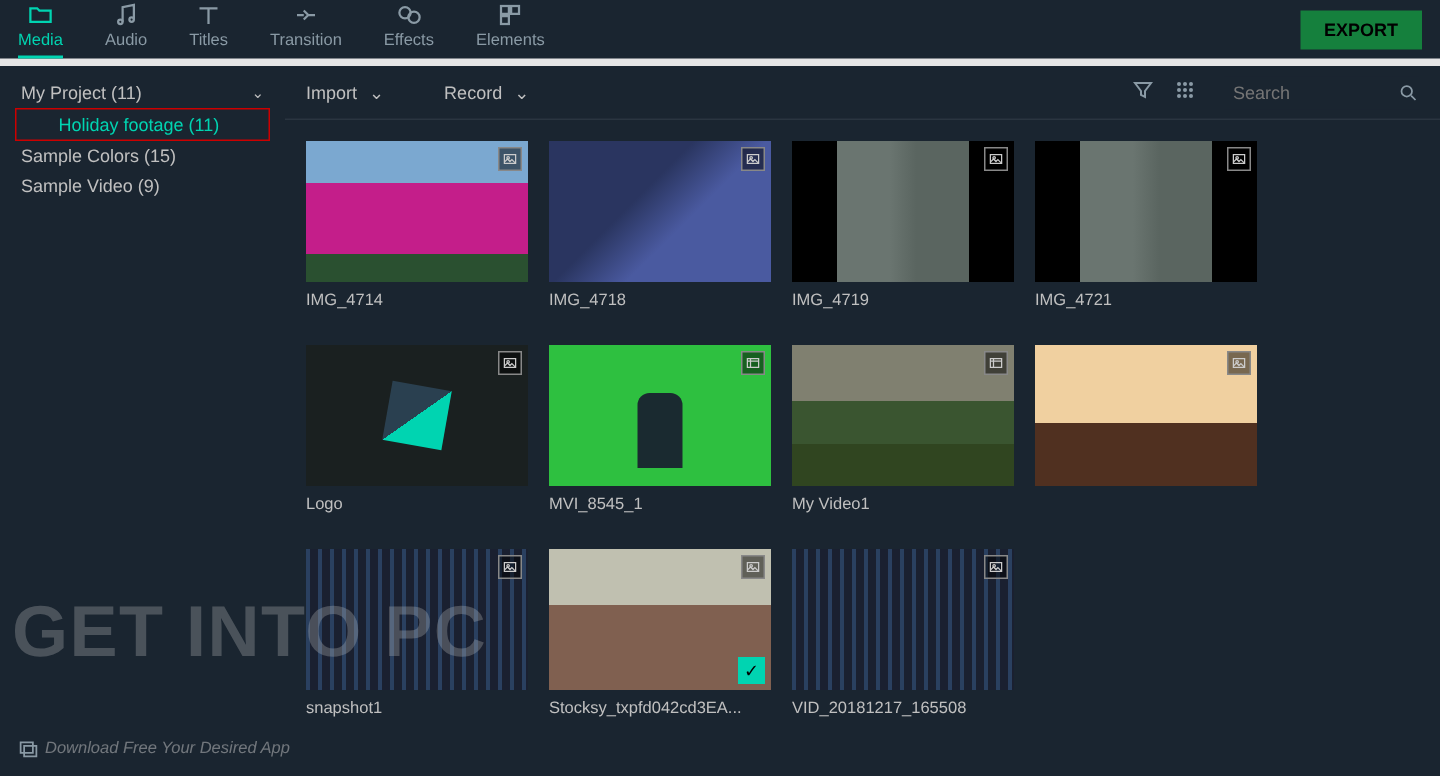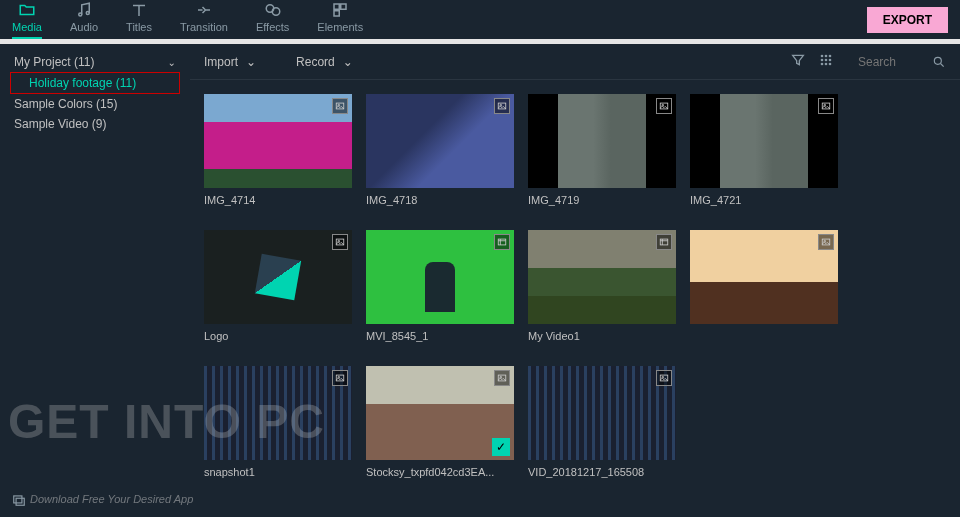--- a/index.html
+++ b/index.html
@@ -3,35 +3,35 @@
 <meta charset="utf-8">
 <style>
 * { margin: 0; padding: 0; box-sizing: border-box; font-family: Arial, sans-serif; }
 body { width: 960px; height: 517px; background: #1a2530; color: #c0c0c0; overflow: hidden; position: relative; }
 
 .topbar { height: 44px; display: flex; align-items: center; padding: 0 12px; border-bottom: 5px solid #e5e5e5; }
 .tabs { display: flex; gap: 28px; flex: 1; }
 .tab { display: flex; flex-direction: column; align-items: center; gap: 2px; color: #8a9aa5; font-size: 11px; cursor: pointer; padding-bottom: 4px; }
 .tab.active { color: #00d4b1; border-bottom: 2px solid #00d4b1; }
 .tab svg { width: 18px; height: 18px; }
-.export-btn { background: #f9a8d4; color: #000; border: none; padding: 6px 16px; font-size: 12px; font-weight: bold; cursor: pointer; }
+.export-btn { background: #15803d; color: #000; border: none; padding: 6px 16px; font-size: 12px; font-weight: bold; cursor: pointer; }
 
 .main { display: flex; height: calc(100% - 44px); }
 .sidebar { width: 190px; padding: 8px 10px; font-size: 12px; }
 .tree-item { padding: 3px 4px; cursor: pointer; display: flex; justify-content: space-between; align-items: center; }
-.tree-child { padding: 3px 4px 3px 18px; cursor: pointer; }
+.tree-child { padding: 3px 4px 3px 28px; cursor: pointer; }
 .tree-child.selected { color: #00d4b1; border: 1px solid #cc0000; }
 .chev { font-size: 10px; }
 
 .content { flex: 1; display: flex; flex-direction: column; }
 .toolbar { height: 36px; display: flex; align-items: center; padding: 0 14px; border-bottom: 1px solid #2a3540; font-size: 12px; }
 .tool-btn { display: flex; align-items: center; gap: 8px; margin-right: 40px; cursor: pointer; color: #c0c0c0; }
 .spacer { flex: 1; }
 .tool-icon { cursor: pointer; margin: 0 6px; color: #8a9aa5; }
-.search-box { display: flex; align-items: center; background: #1a2530; border: none; margin-left: 12px; }
+.search-box { display: flex; align-items: center; background: #1a2530; border: none; margin-left: 12px; gap: 36px; }
 .search-box input { background: transparent; border: none; color: #c0c0c0; padding: 4px 6px; font-size: 12px; width: 80px; outline: none; }
 .search-box svg { width: 14px; height: 14px; }
 
 .grid { flex: 1; padding: 14px; display: grid; grid-template-columns: repeat(4, 148px); grid-auto-rows: 120px; gap: 16px 14px; align-content: start; overflow: auto; }
 .card { display: flex; flex-direction: column; }
 .thumb { width: 148px; height: 94px; background: #000; position: relative; display: flex; align-items: center; justify-content: center; cursor: pointer; }
 .badge { position: absolute; top: 4px; right: 4px; width: 16px; height: 16px; background: rgba(0,0,0,0.5); border: 1px solid #888; display: flex; align-items: center; justify-content: center; }
 .badge svg { width: 10px; height: 10px; }
 .check { position: absolute; bottom: 4px; right: 4px; width: 18px; height: 18px; background: #00d4b1; display: flex; align-items: center; justify-content: center; color: #000; font-size: 12px; }
 .label { font-size: 11px; color: #c0c0c0; padding-top: 6px; white-space: nowrap; overflow: hidden; text-overflow: ellipsis; }

